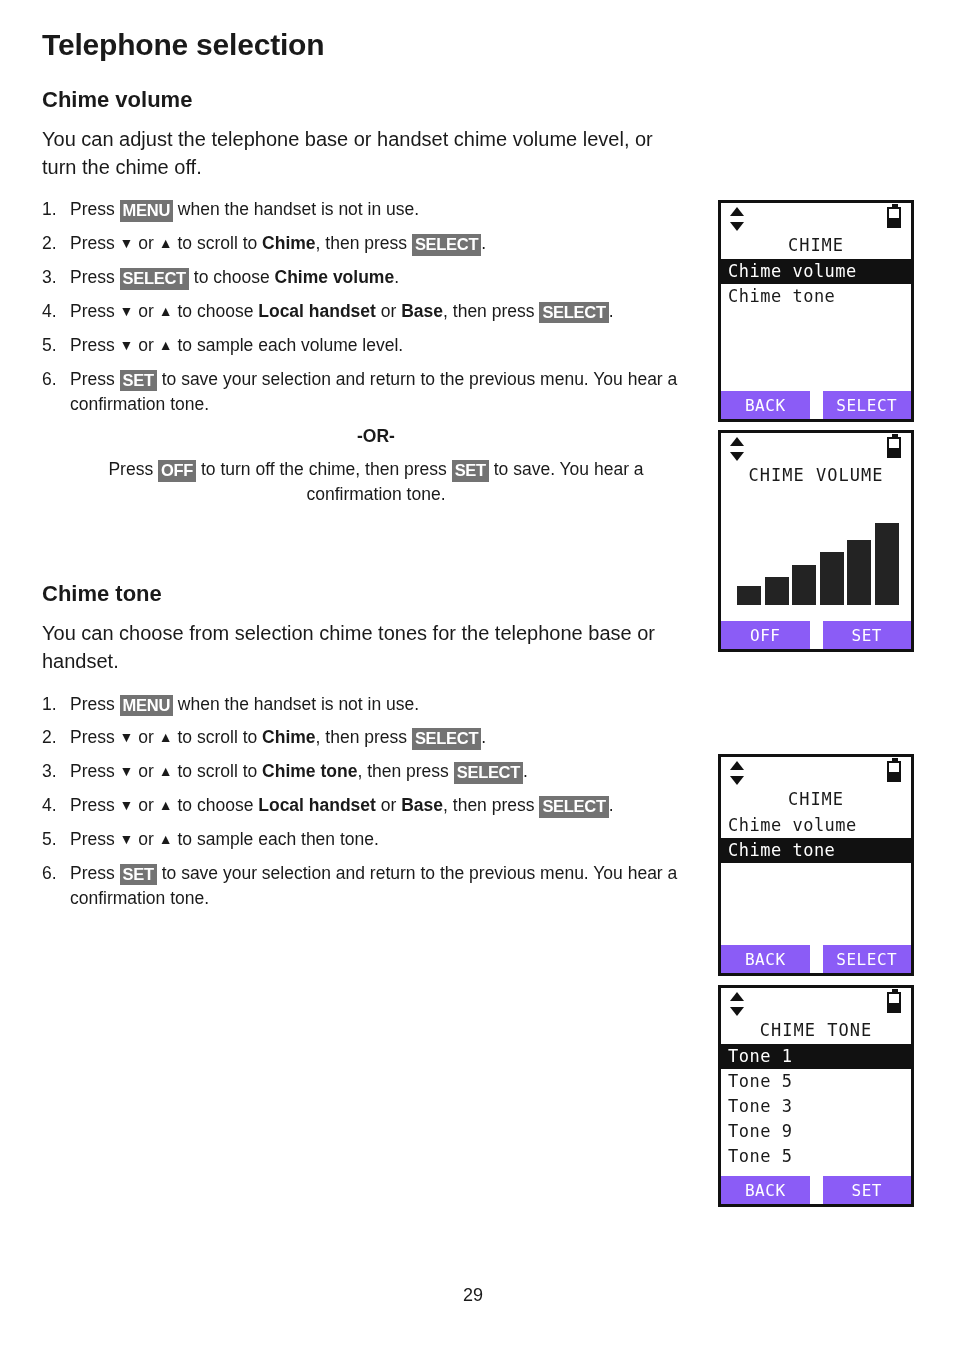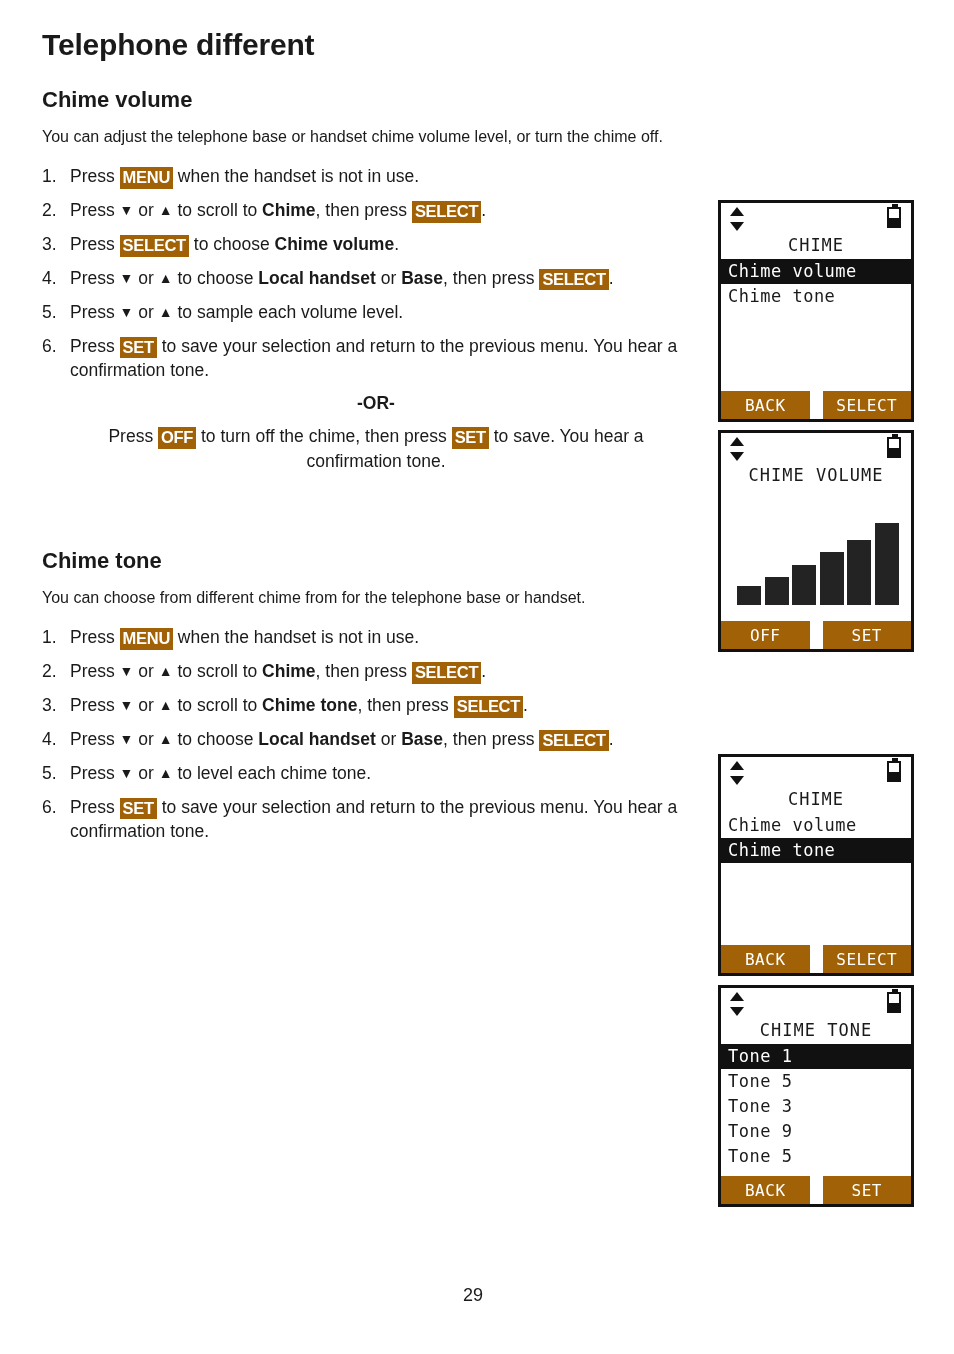--- a/index.html
+++ b/index.html
@@ -40,21 +40,21 @@
 
   h2.section-title {
     font-size: 22px;
     font-weight: bold;
     margin: 0 0 14px 0;
     line-height: 1.15;
     color: #1a1a1a;
   }
 
   p.intro {
-    font-size: 16px;
+    font-size: 20px;
     line-height: 1.38;
     margin: 0 0 16px 0;
     color: #1a1a1a;
   }
 
   ol.steps {
     list-style: none;
     margin: 0;
     padding: 0;
     counter-reset: stepnum;
@@ -70,21 +70,21 @@
   ol.steps > li .num {
     position: absolute;
     left: 0;
     top: 0;
     width: 24px;
     text-align: left;
   }
 
   .kbd {
     display: inline-block;
-    background: #a16207;
+    background: #737373;
     color: #ffffff;
     font-weight: bold;
     font-size: 16.5px;
     letter-spacing: -0.3px;
     padding: 1px 3px 2px 3px;
     line-height: 1.12;
     vertical-align: baseline;
     position: relative;
     top: 1px;
   }
@@ -222,21 +222,21 @@
 
   .softkeys {
     flex: 0 0 auto;
     height: 28px;
     display: flex;
     align-items: stretch;
     background: transparent;
   }
   .softkey {
     flex: 1 1 0;
-    background: #a16207;
+    background: #8b5cf6;
     color: #ffffff;
     font-family: "DejaVu Sans Mono", monospace;
     font-size: 16px;
     letter-spacing: 0.5px;
     display: flex;
     align-items: center;
     justify-content: center;
     white-space: pre;
   }
   .softkey-gap {
@@ -269,21 +269,21 @@
     font-size: 18px;
     color: #1a1a1a;
   }
 </style>
 </head>
 <body>
 
 <div class="page">
 
   <div class="content">
-    <h1 class="doc-title">Telephone different</h1>
+    <h1 class="doc-title">Telephone selection</h1>
 
     <div>
       <h2 class="section-title">Chime volume</h2>
       <p class="intro">You can adjust the telephone base or handset chime volume level, or turn the chime off.</p>
       <ol class="steps" id="steps-0">
           <li><span class="num">1.</span><span>Press </span><span class="kbd">MENU</span><span> when the handset is not in use.</span></li>
           <li><span class="num">2.</span><span>Press </span><span class="arrow">▼</span><span> or </span><span class="arrow">▲</span><span> to scroll to </span><span class="b">Chime</span><span>, then press </span><span class="kbd">SELECT</span><span>.</span></li>
           <li><span class="num">3.</span><span>Press </span><span class="kbd">SELECT</span><span> to choose </span><span class="b">Chime volume</span><span>.</span></li>
           <li><span class="num">4.</span><span>Press </span><span class="arrow">▼</span><span> or </span><span class="arrow">▲</span><span> to choose </span><span class="b">Local handset</span><span> or </span><span class="b">Base</span><span>, then press </span><span class="kbd">SELECT</span><span>.</span></li>
           <li><span class="num">5.</span><span>Press </span><span class="arrow">▼</span><span> or </span><span class="arrow">▲</span><span> to sample each volume level.</span></li>
@@ -292,27 +292,27 @@
       <div class="indent-block">
         <div class="or-line">-OR-</div>
         <p class="sub-para" id="or-para-0"><span>Press </span><span class="kbd">OFF</span><span> to turn off the chime, then press </span><span class="kbd">SET</span><span> to save. You hear a confirmation tone.</span></p>
       </div>
     </div>
 
     <div class="gap-lg"></div>
 
     <div>
       <h2 class="section-title">Chime tone</h2>
-      <p class="intro">You can choose from different chime from for the telephone base or handset.</p>
+      <p class="intro">You can choose from selection chime tones for the telephone base or handset.</p>
       <ol class="steps" id="steps-1">
           <li><span class="num">1.</span><span>Press </span><span class="kbd">MENU</span><span> when the handset is not in use.</span></li>
           <li><span class="num">2.</span><span>Press </span><span class="arrow">▼</span><span> or </span><span class="arrow">▲</span><span> to scroll to </span><span class="b">Chime</span><span>, then press </span><span class="kbd">SELECT</span><span>.</span></li>
           <li><span class="num">3.</span><span>Press </span><span class="arrow">▼</span><span> or </span><span class="arrow">▲</span><span> to scroll to </span><span class="b">Chime tone</span><span>, then press </span><span class="kbd">SELECT</span><span>.</span></li>
           <li><span class="num">4.</span><span>Press </span><span class="arrow">▼</span><span> or </span><span class="arrow">▲</span><span> to choose </span><span class="b">Local handset</span><span> or </span><span class="b">Base</span><span>, then press </span><span class="kbd">SELECT</span><span>.</span></li>
-          <li><span class="num">5.</span><span>Press </span><span class="arrow">▼</span><span> or </span><span class="arrow">▲</span><span> to level each chime tone.</span></li>
+          <li><span class="num">5.</span><span>Press </span><span class="arrow">▼</span><span> or </span><span class="arrow">▲</span><span> to sample each then tone.</span></li>
           <li><span class="num">6.</span><span>Press </span><span class="kbd">SET</span><span> to save your selection and return to the previous menu. You hear a confirmation tone.</span></li>
         </ol>
     </div>
   </div>
 
   <div class="lcd lcd-1">
     <div class="lcd-inner">
       <div class="status-bar">
         <div class="scroll-ind">
           <span class="tri up"></span>

